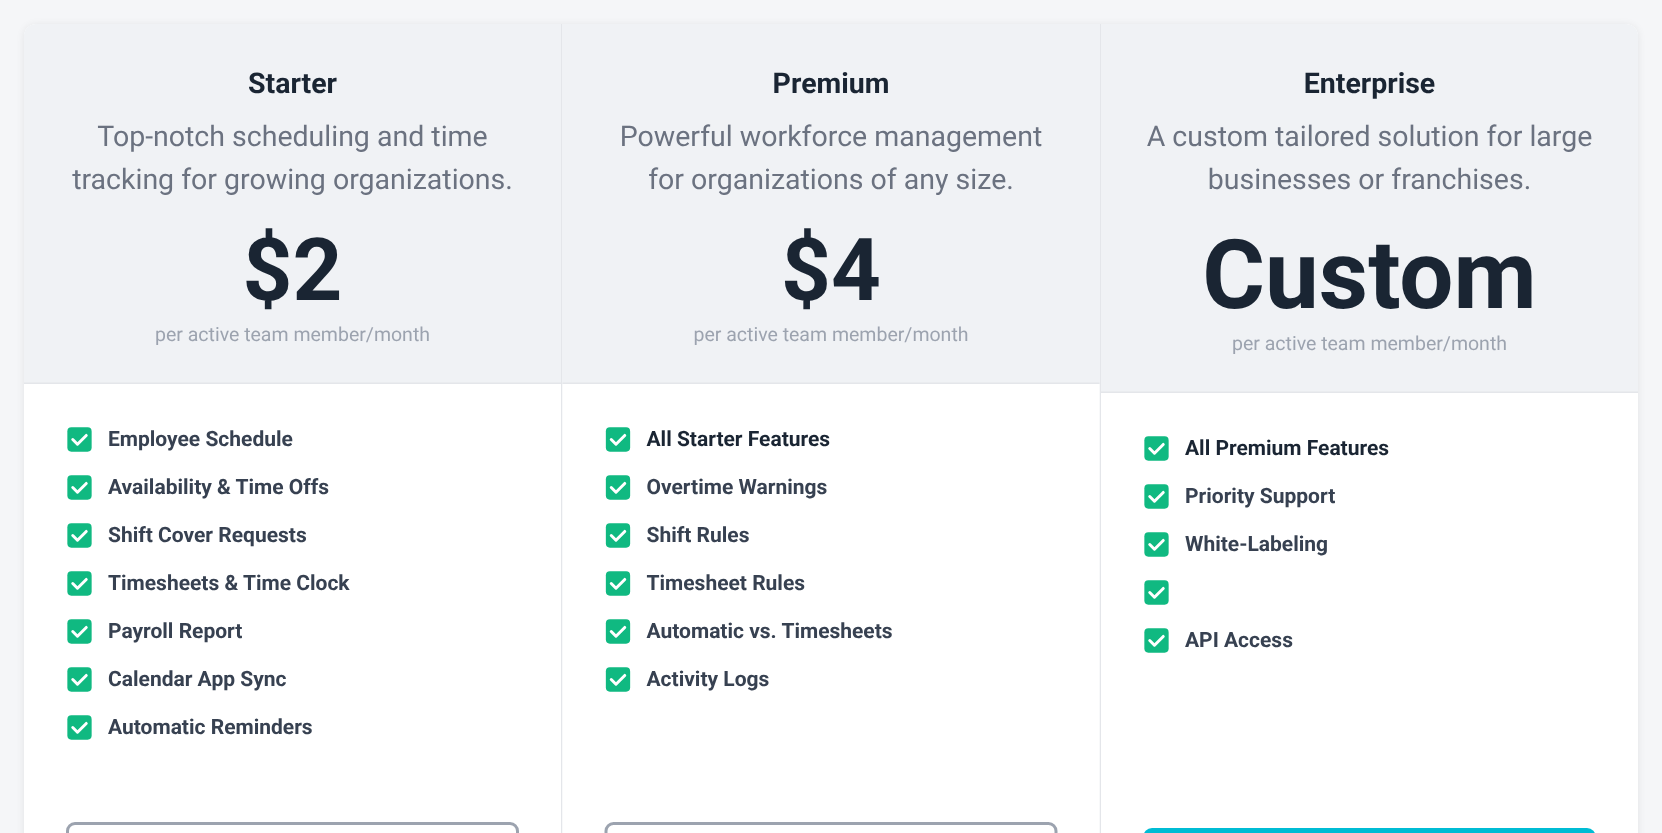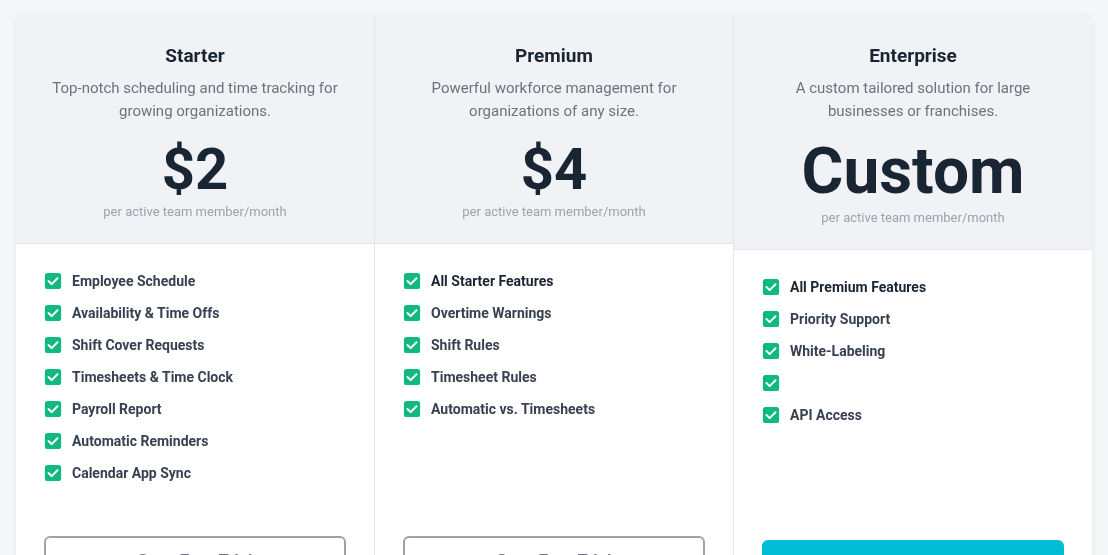--- a/index.html
+++ b/index.html
@@ -37,21 +37,21 @@
       text-align: center;
       border-bottom: 1px solid #e4e6ea;
     }
     .plan-name {
       font-size: 19px;
       font-weight: 700;
       color: #1a2533;
       margin-bottom: 10px;
     }
     .plan-description {
-      font-size: 15px;
+      font-size: 19px;
       color: #6b7280;
       line-height: 1.5;
       margin-bottom: 18px;
     }
     .plan-price {
       font-size: 58px;
       font-weight: 700;
       color: #1a2533;
       line-height: 1;
       margin-bottom: 4px;
@@ -158,28 +158,28 @@
             <rect width="18" height="18" x="1" y="1" rx="3" fill="#10b981"></rect>
             <path d="M5 10l3.5 3.5L15 7" stroke="#fff" stroke-width="2.2" stroke-linecap="round" stroke-linejoin="round"></path>
           </svg>
           <span>Payroll Report</span>
         </div>
         <div class="feature-item">
           <svg class="check-icon" viewBox="0 0 20 20" fill="none">
             <rect width="18" height="18" x="1" y="1" rx="3" fill="#10b981"></rect>
             <path d="M5 10l3.5 3.5L15 7" stroke="#fff" stroke-width="2.2" stroke-linecap="round" stroke-linejoin="round"></path>
           </svg>
+          <span>Calendar App Sync</span>
+        </div>
+        <div class="feature-item">
+          <svg class="check-icon" viewBox="0 0 20 20" fill="none">
+            <rect width="18" height="18" x="1" y="1" rx="3" fill="#10b981"></rect>
+            <path d="M5 10l3.5 3.5L15 7" stroke="#fff" stroke-width="2.2" stroke-linecap="round" stroke-linejoin="round"></path>
+          </svg>
           <span>Automatic Reminders</span>
-        </div>
-        <div class="feature-item">
-          <svg class="check-icon" viewBox="0 0 20 20" fill="none">
-            <rect width="18" height="18" x="1" y="1" rx="3" fill="#10b981"></rect>
-            <path d="M5 10l3.5 3.5L15 7" stroke="#fff" stroke-width="2.2" stroke-linecap="round" stroke-linejoin="round"></path>
-          </svg>
-          <span>Calendar App Sync</span>
         </div>
       </div>
       <div class="plan-footer"><button class="btn-trial">Start Free Trial</button></div>
     </div>
     <div class="plan-card">
       <div class="plan-header">
         <div class="plan-name">Premium</div>
         <div class="plan-description">Powerful workforce management for organizations of any size.</div>
         <div class="plan-price">$4</div>
         <div class="plan-price-sub">per active team member/month</div>
@@ -213,20 +213,27 @@
           </svg>
           <span>Timesheet Rules</span>
         </div>
         <div class="feature-item">
           <svg class="check-icon" viewBox="0 0 20 20" fill="none">
             <rect width="18" height="18" x="1" y="1" rx="3" fill="#10b981"></rect>
             <path d="M5 10l3.5 3.5L15 7" stroke="#fff" stroke-width="2.2" stroke-linecap="round" stroke-linejoin="round"></path>
           </svg>
           <span>Automatic vs. Timesheets</span>
         </div>
+        <div class="feature-item">
+          <svg class="check-icon" viewBox="0 0 20 20" fill="none">
+            <rect width="18" height="18" x="1" y="1" rx="3" fill="#10b981"></rect>
+            <path d="M5 10l3.5 3.5L15 7" stroke="#fff" stroke-width="2.2" stroke-linecap="round" stroke-linejoin="round"></path>
+          </svg>
+          <span>Activity Logs</span>
+        </div>
       </div>
       <div class="plan-footer"><button class="btn-trial">Start Free Trial</button></div>
     </div>
     <div class="plan-card">
       <div class="plan-header">
         <div class="plan-name">Enterprise</div>
         <div class="plan-description">A custom tailored solution for large businesses or franchises.</div>
         <div class="plan-price" style="font-size: 64px;">Custom</div>
         <div class="plan-price-sub">per active team member/month</div>
       </div>

